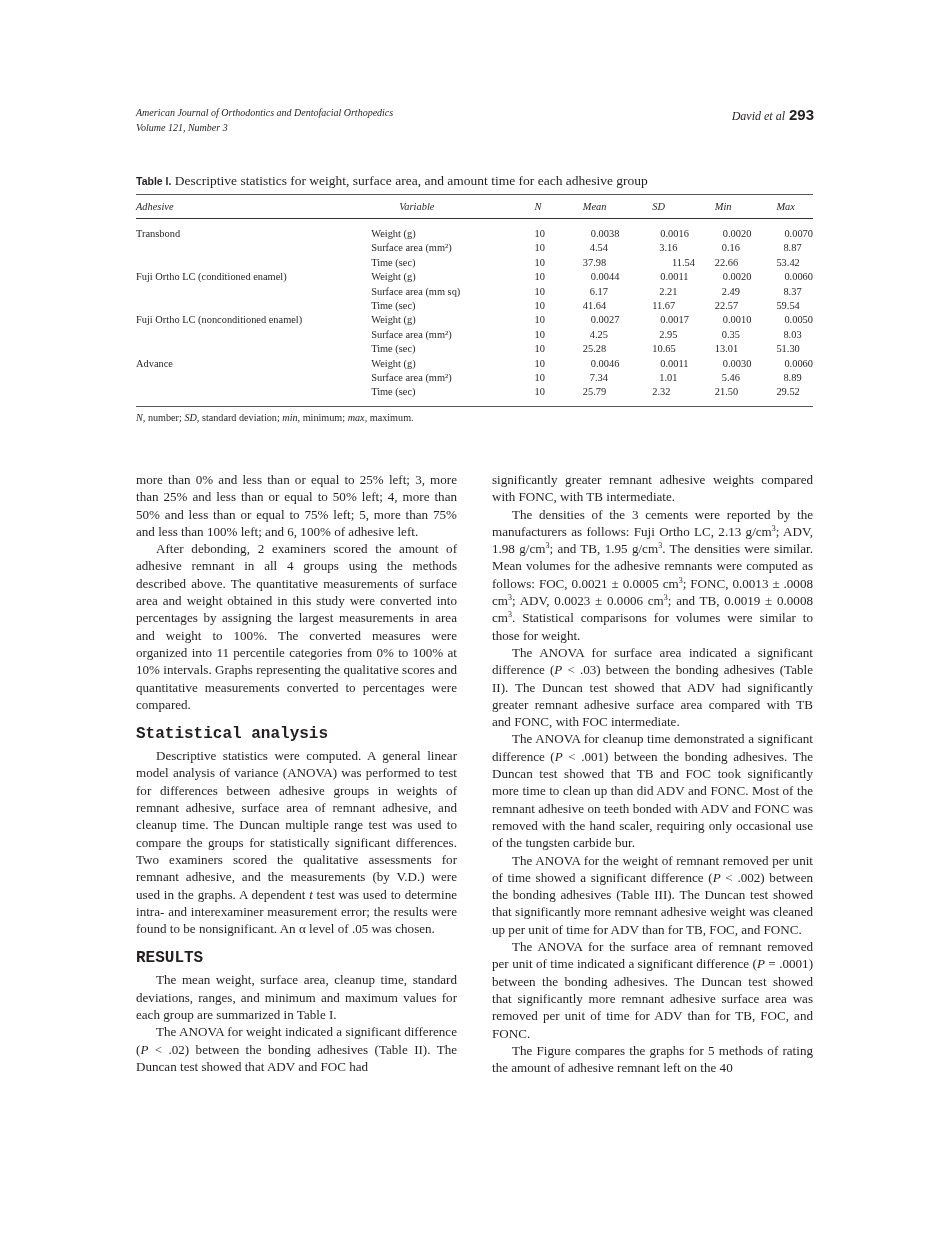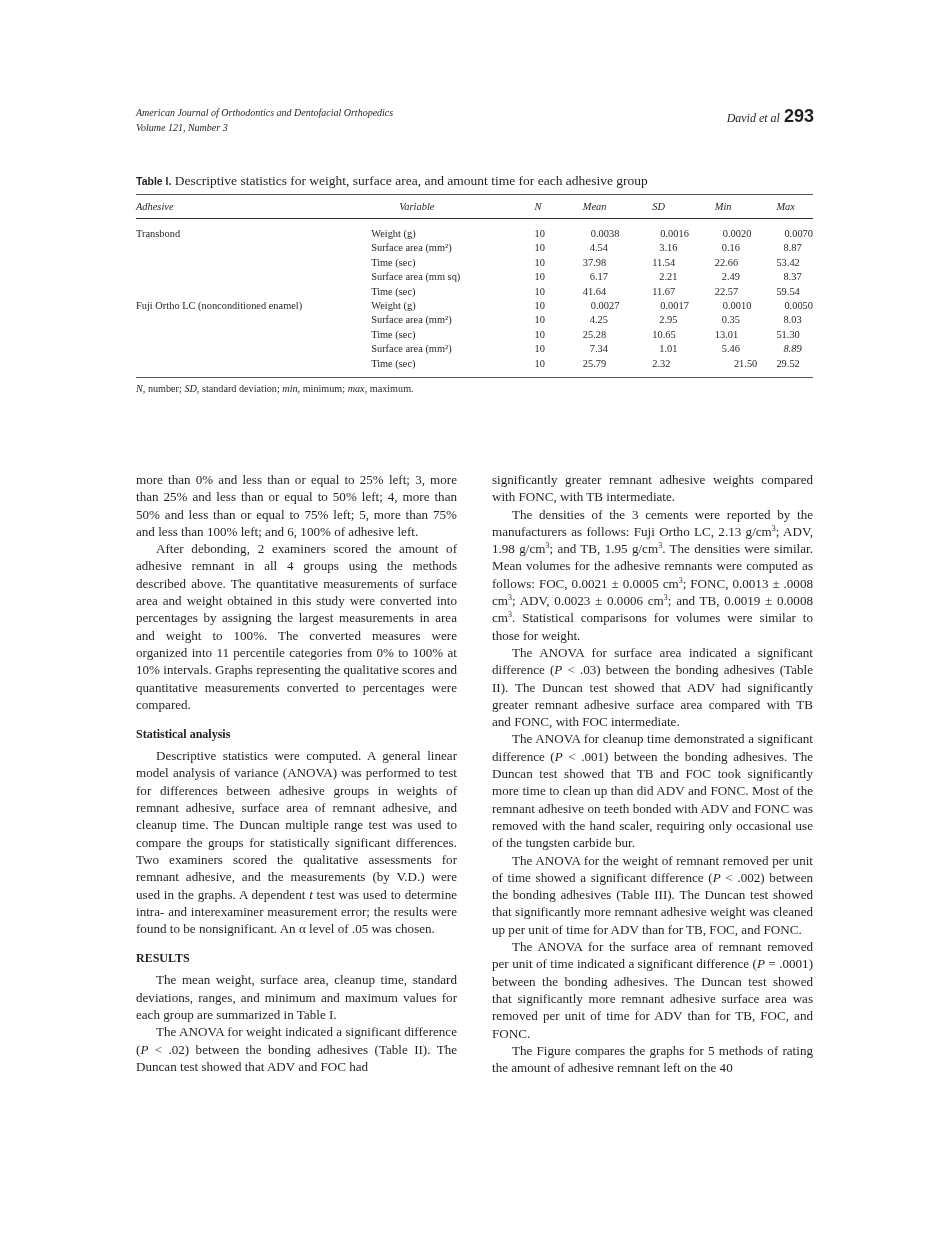--- a/index.html
+++ b/index.html
@@ -1,21 +1,21 @@
 <!DOCTYPE html>
 <html><head>
 <meta charset="utf-8">
 <style>
   html, body { margin: 0; padding: 0; background: #ffffff; }
   body { width: 950px; height: 1236px; position: relative; overflow: hidden; color: #231f20;
          font-family: "Liberation Serif", "DejaVu Serif", serif; }
   .header-left { position: absolute; left: 136px; top: 106px; font-style: italic; font-size: 10px; line-height: 14.5px; }
   .header-right { position: absolute; right: 136px; top: 106px; font-size: 12px; }
   .header-right .auth { font-style: italic; }
-  .header-right .pg { font-family: "Liberation Sans", "DejaVu Sans", sans-serif; font-weight: bold; margin-left: 4px; font-size: 18px; text-align: center; }
+  .header-right .pg { font-family: "Liberation Sans", "DejaVu Sans", sans-serif; font-weight: bold; margin-left: 4px; font-size: 15px; text-align: center; }
 
   .table-block { position: absolute; left: 136px; top: 173px; width: 677px; }
   .table-title { font-size: 13.5px; margin-bottom: 5px; }
   .table-title .lbl { font-family: "Liberation Sans", "DejaVu Sans", sans-serif; font-weight: bold; font-size: 10.5px; }
   table { border-collapse: collapse; width: 100%; font-size: 10.4px; }
   thead th { font-weight: normal; font-style: italic; text-align: left; padding: 6px 0 6px 0; }
   thead tr { border-top: 1px solid #555; border-bottom: 1.5px solid #333; }
   tbody td { padding: 0; height: 14.4px; line-height: 14.4px; }
   tbody tr:first-child td { padding-top: 8px; }
   tbody tr:last-child td { padding-bottom: 6px; }
@@ -28,21 +28,21 @@
   .c-min { width: 62px; }
   th.c-var { text-align: left; padding-left: 28px; }
   .footnote { font-size: 10.2px; margin-top: 5px; }
   .footnote i { font-style: italic; }
 
   .col { position: absolute; top: 471px; width: 321px; font-size: 13.1px; line-height: 17.3px; text-align: justify; }
   .col.left { left: 136px; }
   .col.right { left: 492px; }
   .col p { margin: 0; text-indent: 20px; }
   .col p.noindent { text-indent: 0; }
-  .col h3 { font-family: Liberation Serif, serif; font-weight: bold; font-size: 12px; margin: 12px 0 4px 0; line-height: 18px; }
+  .col h3 { font-family: Liberation Mono, monospace; font-weight: bold; font-size: 16px; margin: 12px 0 4px 0; line-height: 18px; }
   sup { font-size: 8px; line-height: 0; }
 </style>
 </head>
 <body>
 
 <div class="header-left">
   <div>American Journal of Orthodontics and Dentofacial Orthopedics</div>
   <div>Volume 121, Number 3</div>
 </div>
 <div class="header-right">
@@ -83,23 +83,32 @@
           <td style="padding-left: 7px;">4.54</td>
           <td style="padding-left: 7px;">3.16</td>
           <td style="padding-left: 7px;">0.16</td>
           <td style="padding-left: 7px; margin-top: 37px;">8.87</td>
         </tr>
         <tr>
           <td></td>
           <td>Time (sec)</td>
           <td>10</td>
           <td style="padding-left: 0px;">37.98</td>
-          <td style="padding-left: 0px;">11.54</td>
+          <td style="padding-left: 0px; text-align: center;">11.54</td>
           <td style="padding-left: 0px;">22.66</td>
           <td style="padding-left: 0px;">53.42</td>
+        </tr>
+        <tr>
+          <td>Fuji Ortho LC (conditioned enamel)</td>
+          <td>Weight (g)</td>
+          <td>10</td>
+          <td style="padding-left: 8px;">0.0044</td>
+          <td style="padding-left: 8px;">0.0011</td>
+          <td style="padding-left: 8px;">0.0020</td>
+          <td style="padding-left: 8px;">0.0060</td>
         </tr>
         <tr>
           <td></td>
           <td>Surface area (mm sq)</td>
           <td>10</td>
           <td style="padding-left: 7px;">6.17</td>
           <td style="padding-left: 7px;">2.21</td>
           <td style="padding-left: 7px;">2.49</td>
           <td style="padding-left: 7px;">8.37</td>
         </tr>
@@ -133,35 +142,44 @@
         <tr>
           <td></td>
           <td>Time (sec)</td>
           <td>10</td>
           <td style="padding-left: 0px;">25.28</td>
           <td style="padding-left: 0px;">10.65</td>
           <td style="padding-left: 0px;">13.01</td>
           <td style="padding-left: 0px;">51.30</td>
         </tr>
         <tr>
+          <td>Advance</td>
+          <td>Weight (g)</td>
+          <td>10</td>
+          <td style="padding-left: 8px;">0.0046</td>
+          <td style="padding-left: 8px;">0.0011</td>
+          <td style="padding-left: 8px;">0.0030</td>
+          <td style="padding-left: 8px;">0.0060</td>
+        </tr>
+        <tr>
           <td></td>
           <td>Surface area (mm²)</td>
           <td>10</td>
           <td style="padding-left: 7px;">7.34</td>
           <td style="padding-left: 7px;">1.01</td>
           <td style="padding-left: 7px;">5.46</td>
-          <td style="padding-left: 7px; font-style: italic;">8.89</td>
+          <td style="padding-left: 7px;">8.89</td>
         </tr>
         <tr>
           <td></td>
           <td>Time (sec)</td>
           <td>10</td>
           <td style="padding-left: 0px;">25.79</td>
           <td style="padding-left: 0px;">2.32</td>
-          <td style="padding-left: 0px; text-align: center;">21.50</td>
+          <td style="padding-left: 0px;">21.50</td>
           <td style="padding-left: 0px;">29.52</td>
         </tr>
       </tbody>
   </table>
   <div class="footnote">
     <i>N,</i><span> number; </span><i>SD,</i><span> standard deviation; </span><i>min,</i><span> minimum; </span><i>max,</i><span> maximum.</span>
   </div>
 </div>
 
 <div class="col left">

